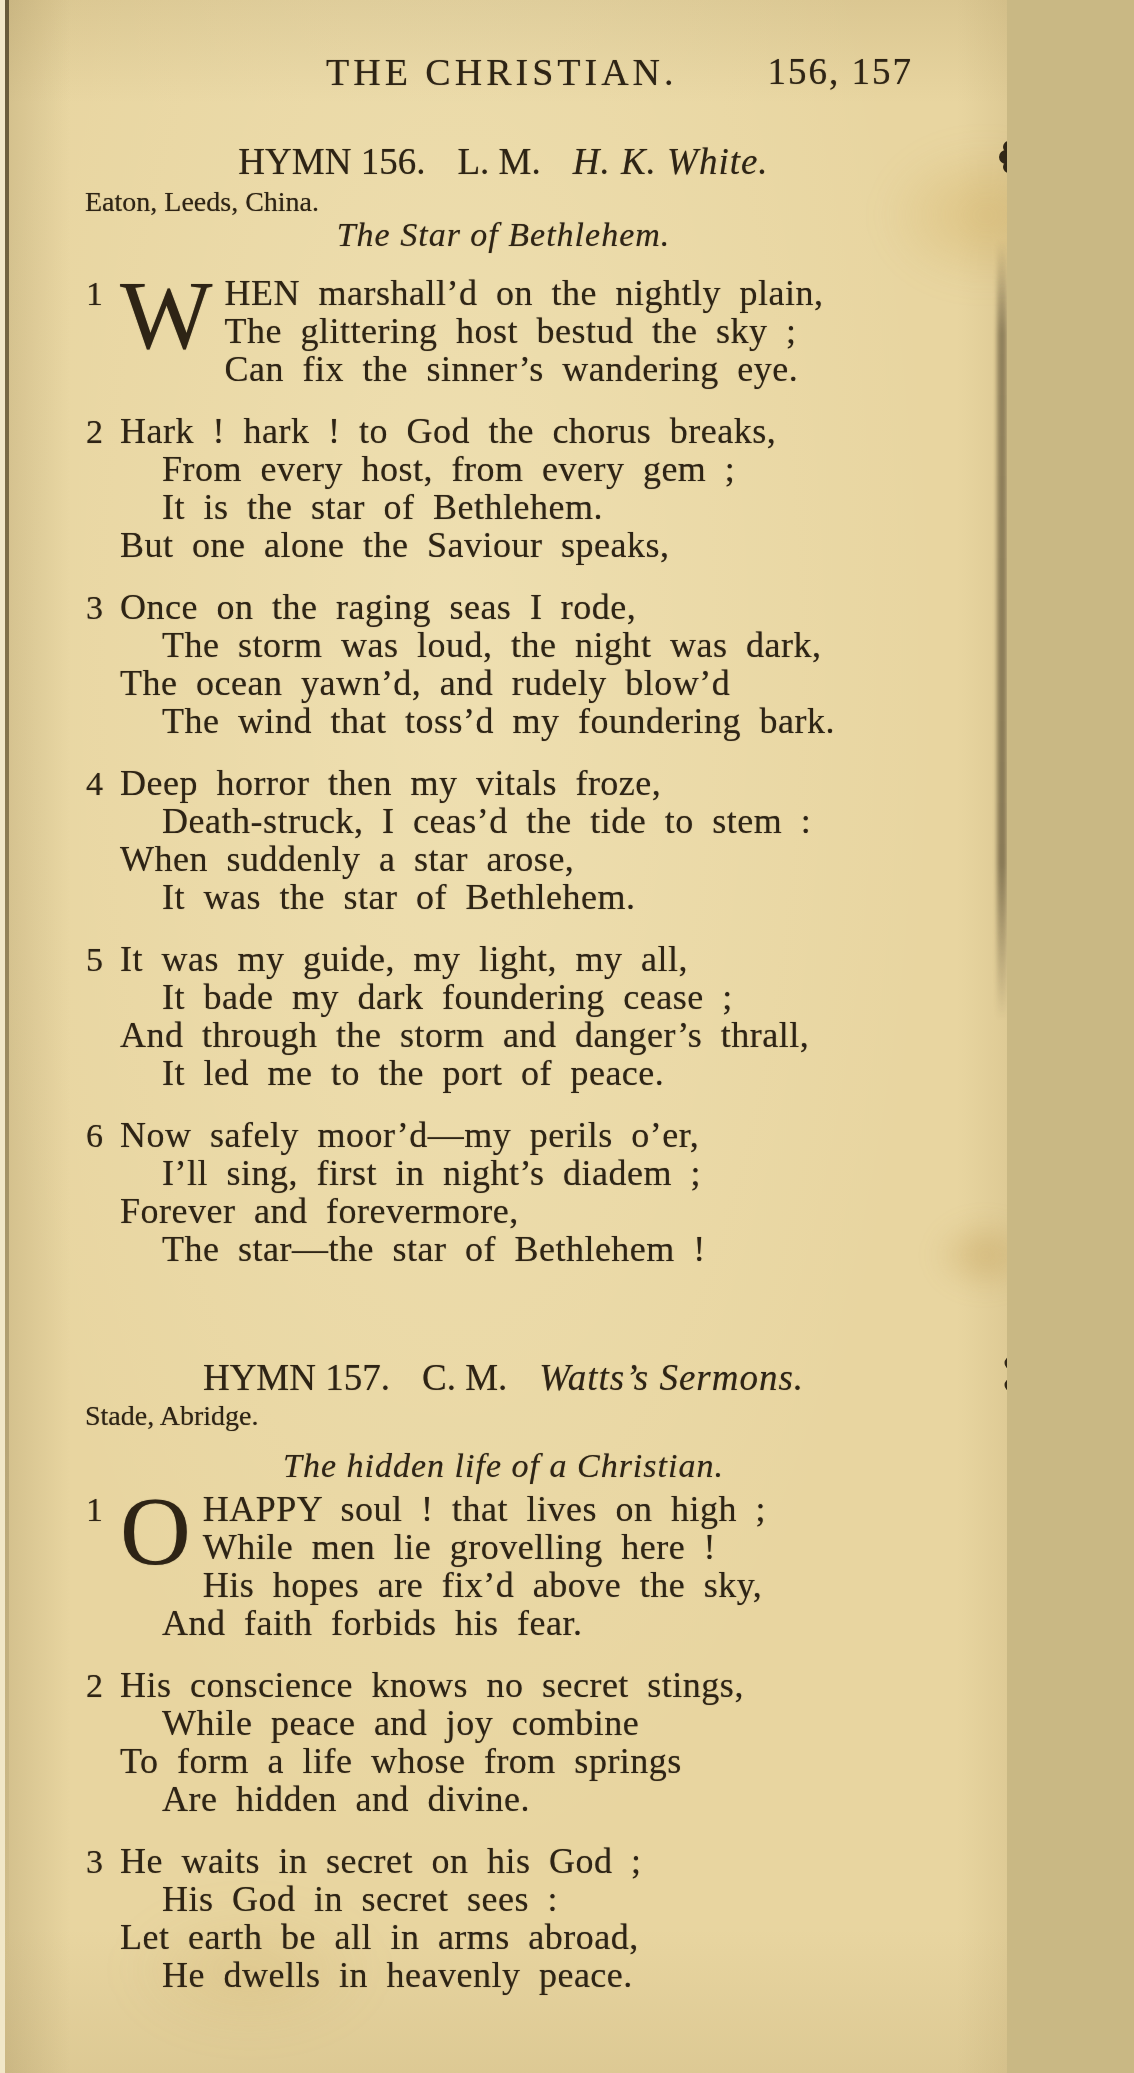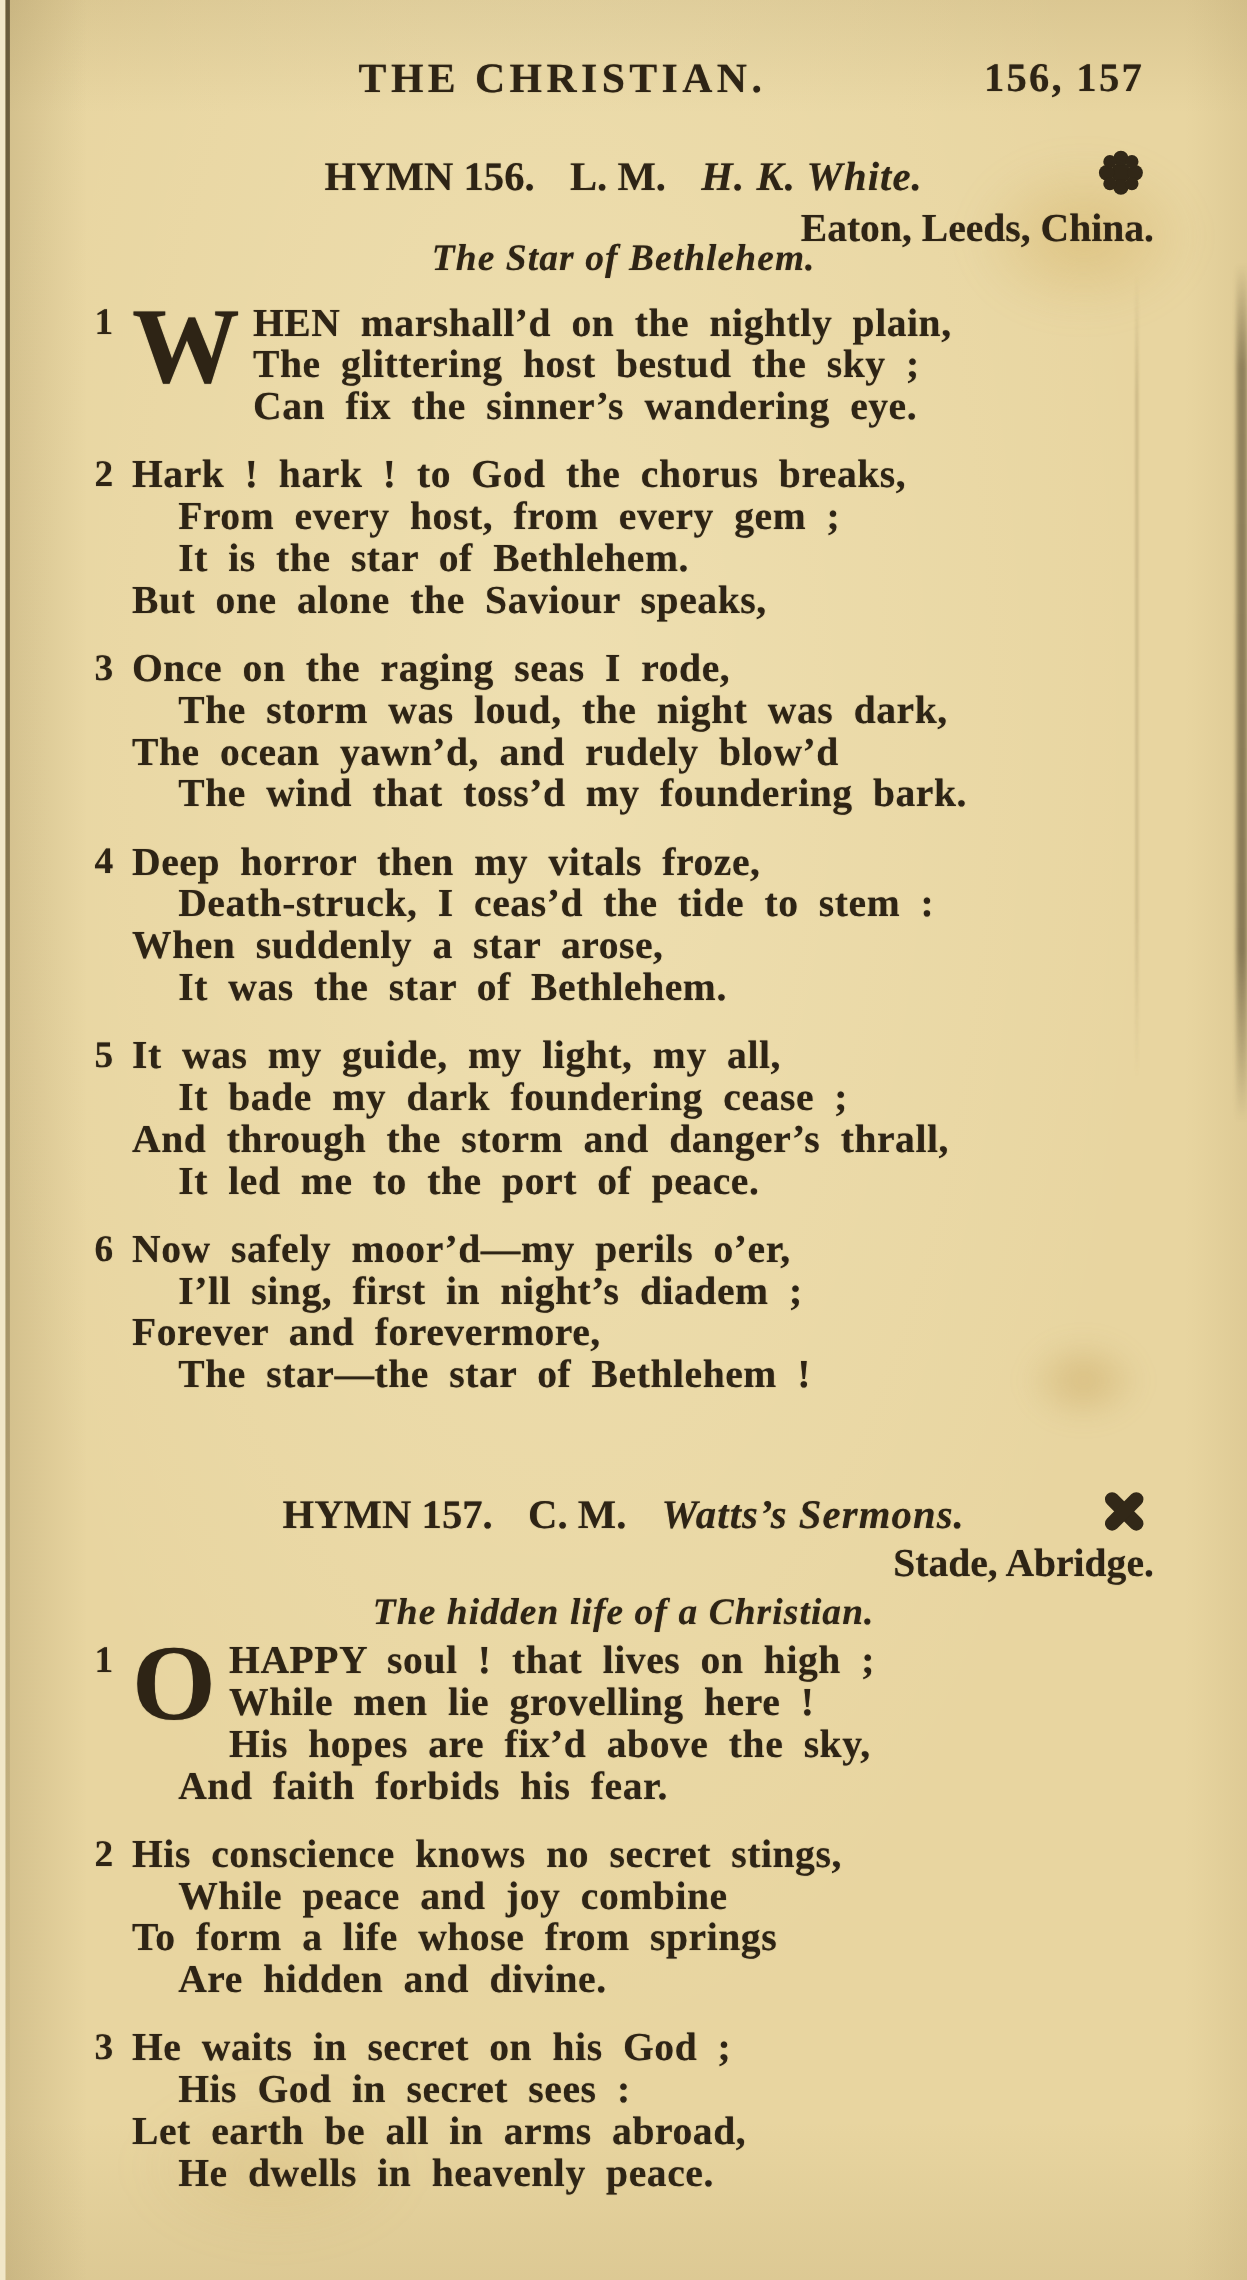--- a/index.html
+++ b/index.html
@@ -1,21 +1,21 @@
 <!DOCTYPE html>
 <html><head>
 <meta charset="utf-8">
 <style>
   html,body{margin:0;padding:0;background:#c9b884;}
   .scan{
     position:relative;
-    width:1134px;height:2073px;
+    width:1007px;height:2073px;
     overflow:hidden;
     font-family:"Liberation Serif","DejaVu Serif",serif;
-    font-weight:700;
+    font-weight:400;
     color:#2e2415;
     background:
       radial-gradient(ellipse at 45% 32%, rgba(255,250,222,0.28), rgba(255,250,222,0) 62%),
       linear-gradient(90deg, rgba(120,100,55,0.20), rgba(120,100,55,0) 7%),
       linear-gradient(270deg, rgba(150,125,70,0.12), rgba(150,125,70,0) 5%),
       linear-gradient(180deg, rgba(140,115,60,0.14), rgba(140,115,60,0) 5%),
       linear-gradient(0deg, rgba(140,115,60,0.12), rgba(140,115,60,0) 7%),
       #e8d5a0;
     text-shadow:0 0 1px rgba(46,36,21,0.55);
   }
@@ -34,21 +34,21 @@
   .crease{position:absolute;left:1032px;top:250px;width:3px;height:730px;filter:blur(1px);
     background:linear-gradient(180deg,rgba(110,90,50,0) 0%,rgba(110,90,50,0.22) 15%,rgba(110,90,50,0.18) 80%,rgba(110,90,50,0) 100%);}
   
   .running{position:absolute;top:50px;left:0;right:0;height:46px;}
   .running .title{position:absolute;left:326px;font-size:38px;letter-spacing:4px;}
   .running .pagenums{position:absolute;right:94px;font-size:37px;letter-spacing:2px;}
   
   .hymn-head{position:absolute;left:85px;right:85px;display:flex;justify-content:center;gap:32px;font-size:37px;}
   .hymn-head .attr{font-style:italic;letter-spacing:1px;}
   .h1{top:140px;} .h2{top:1356px;}
-  .tunes{position:absolute;left:85px;right:85px;text-align:right;font-size:36px;}
+  .tunes{position:absolute;left:85px;right:85px;text-align:left;font-size:28px;}
   .t1{top:186px;} .t2{top:1400px;}
   .hymn-title{position:absolute;left:85px;right:85px;text-align:center;font-size:34px;font-style:italic;letter-spacing:1px;}
   .ti1{top:216px;} .ti2{top:1447px;}
   
   .ornament{position:absolute;}
   .o1{left:996px;top:134px;}
   .o2{left:1002px;top:1352px;}
   
   .stanzas{position:absolute;left:120px;right:16px;font-size:36px;}
   .s156{top:274px;} .s157{top:1490px;}

